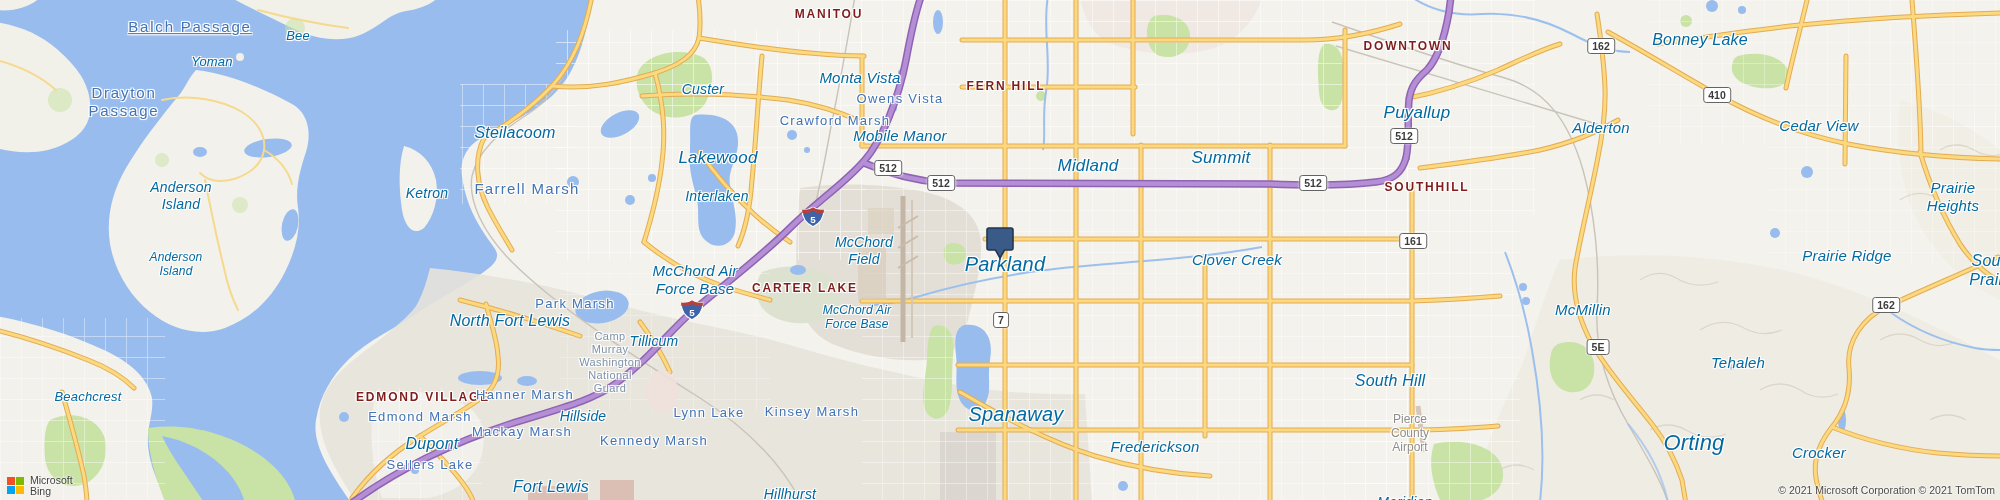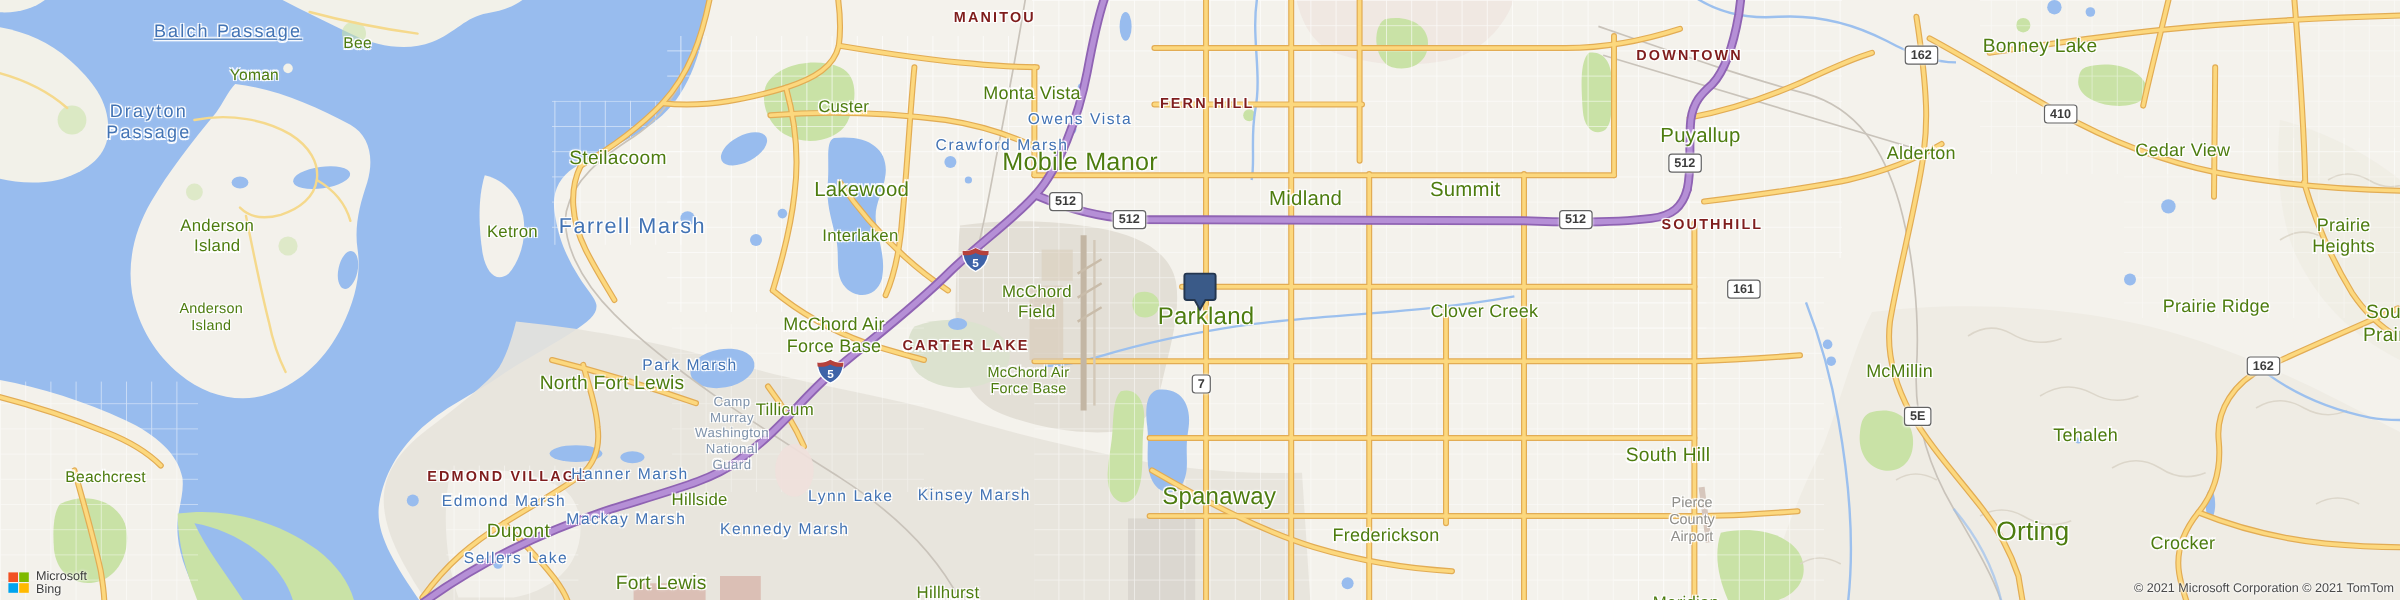--- a/index.html
+++ b/index.html
@@ -4,21 +4,21 @@
 <style>
   html,body{margin:0;padding:0;background:#fff;}
   .map{position:relative;width:2000px;height:500px;overflow:hidden;
        font-family:"Liberation Sans",sans-serif;background:#F4F2EC;}
   .map svg.base{position:absolute;left:0;top:0;}
   .labels,.shields{position:absolute;left:0;top:0;width:100%;height:100%;pointer-events:none;}
   .lab{position:absolute;transform:translate(-50%,-50%);white-space:pre-line;text-align:center;
        line-height:1.18;
        text-shadow:-1px -1px 0 rgba(255,255,255,.95),1px -1px 0 rgba(255,255,255,.95),
                    -1px 1px 0 rgba(255,255,255,.95),1px 1px 0 rgba(255,255,255,.95),0 0 3px #fff;}
-  .lab-city{color:#4d7c0f;letter-spacing:.2px;}
+  .lab-city{color:#0369a1;letter-spacing:.2px;font-style:italic;}
   .lab-water{color:#4273B4;letter-spacing:1.3px;}
   .lab-waterbig{color:#4273B4;letter-spacing:1.8px;}
   .lab-area{color:#7f1d1d;font-weight:bold;letter-spacing:1.8px;}
   .lab-gray{color:#8F8E8A;}
   .lab-mil{color:#7E92AB;letter-spacing:.4px;}
   .shield{position:absolute;transform:translate(-50%,-50%);}
   .shield-state{background:#fff;border:1px solid #636363;border-radius:3px;color:#3C3C3C;
        font-size:10.5px;font-weight:bold;padding:1px 4px;line-height:12px;
        box-shadow:0 0 2px rgba(255,255,255,.8);}
   .pin{position:absolute;z-index:30;}
@@ -292,48 +292,48 @@
       <div class="shield" style="left: 692px; top: 312px;"><svg width="23" height="21" viewBox="0 0 40 36">
           <path d="M20,1 C26,5 33,6 39,5 C39,18 33,29 20,35 C7,29 1,18 1,5 C7,6 14,5 20,1 Z" fill="#3E63A8" stroke="#fff" stroke-width="2"></path>
           <path d="M20,1 C26,5 33,6 39,5 L38.6,11 C31,12 25,11 20,8 C15,11 9,12 1.4,11 L1,5 C7,6 14,5 20,1 Z" fill="#B5413C"></path>
           <text x="20" y="28" text-anchor="middle" font-size="17" font-weight="bold" fill="#fff" font-family="Liberation Sans, sans-serif">5</text>
         </svg></div>
       <div class="shield shield-state" style="left: 888px; top: 168px;">512</div>
       <div class="shield shield-state" style="left: 941px; top: 183px;">512</div>
       <div class="shield shield-state" style="left: 1313px; top: 183px;">512</div>
       <div class="shield shield-state" style="left: 1404px; top: 136px;">512</div>
       <div class="shield shield-state" style="left: 1001px; top: 320px;">7</div>
-      <div class="shield shield-state" style="left: 1453px; top: 241px;">161</div>
+      <div class="shield shield-state" style="left: 1413px; top: 241px;">161</div>
       <div class="shield shield-state" style="left: 1601px; top: 46px;">162</div>
       <div class="shield shield-state" style="left: 1886px; top: 305px;">162</div>
       <div class="shield shield-state" style="left: 1717px; top: 95px;">410</div>
       <div class="shield shield-state" style="left: 1598px; top: 347px;">5E</div>
     </div>
   <div class="labels">
       <div class="lab lab-waterbig" style="left: 190px; top: 27px; font-size: 15px; text-decoration: underline;">Balch Passage</div>
       <div class="lab lab-city" style="left: 298px; top: 36px; font-size: 13px;">Bee</div>
       <div class="lab lab-city" style="left: 212px; top: 62px; font-size: 13px;">Yoman</div>
       <div class="lab lab-waterbig" style="left: 124px; top: 102px; font-size: 15px;">Drayton
 Passage</div>
       <div class="lab lab-city" style="left: 181px; top: 196px; font-size: 14px;">Anderson
 Island</div>
       <div class="lab lab-city" style="left: 176px; top: 264px; font-size: 12px;">Anderson
 Island</div>
       <div class="lab lab-city" style="left: 427px; top: 193px; font-size: 14px;">Ketron</div>
       <div class="lab lab-city" style="left: 88px; top: 397px; font-size: 13px;">Beachcrest</div>
       <div class="lab lab-city" style="left: 515px; top: 133px; font-size: 16px;">Steilacoom</div>
-      <div class="lab lab-water" style="left: 527px; top: 189px; font-size: 18px;">Farrell Marsh</div>
+      <div class="lab lab-water" style="left: 527px; top: 189px; font-size: 15px;">Farrell Marsh</div>
       <div class="lab lab-city" style="left: 703px; top: 89px; font-size: 14px;">Custer</div>
       <div class="lab lab-city" style="left: 718px; top: 158px; font-size: 17px;">Lakewood</div>
       <div class="lab lab-city" style="left: 691px; top: 196px; font-size: 14px; margin-left: 26px;">Interlaken</div>
       <div class="lab lab-water" style="left: 835px; top: 121px; font-size: 13px;">Crawford Marsh</div>
       <div class="lab lab-water" style="left: 900px; top: 99px; font-size: 13px;">Owens Vista</div>
       <div class="lab lab-city" style="left: 860px; top: 78px; font-size: 15px;">Monta Vista</div>
       <div class="lab lab-area" style="left: 829px; top: 14px; font-size: 12px;">MANITOU</div>
-      <div class="lab lab-city" style="left: 900px; top: 136px; font-size: 21px;">Mobile Manor</div>
+      <div class="lab lab-city" style="left: 900px; top: 136px; font-size: 15px;">Mobile Manor</div>
       <div class="lab lab-area" style="left: 1006px; top: 86px; font-size: 12px;">FERN HILL</div>
       <div class="lab lab-city" style="left: 1088px; top: 166px; font-size: 17px;">Midland</div>
       <div class="lab lab-city" style="left: 1221px; top: 158px; font-size: 17px;">Summit</div>
       <div class="lab lab-city" style="left: 1417px; top: 113px; font-size: 17px;">Puyallup</div>
       <div class="lab lab-area" style="left: 1408px; top: 46px; font-size: 12px;">DOWNTOWN</div>
       <div class="lab lab-area" style="left: 1427px; top: 187px; font-size: 12px;">SOUTHHILL</div>
       <div class="lab lab-city" style="left: 1237px; top: 260px; font-size: 15px;">Clover Creek</div>
       <div class="lab lab-city" style="left: 1700px; top: 40px; font-size: 16px;">Bonney Lake</div>
       <div class="lab lab-city" style="left: 1601px; top: 128px; font-size: 15px;">Alderton</div>
       <div class="lab lab-city" style="left: 1819px; top: 126px; font-size: 15px;">Cedar View</div>

